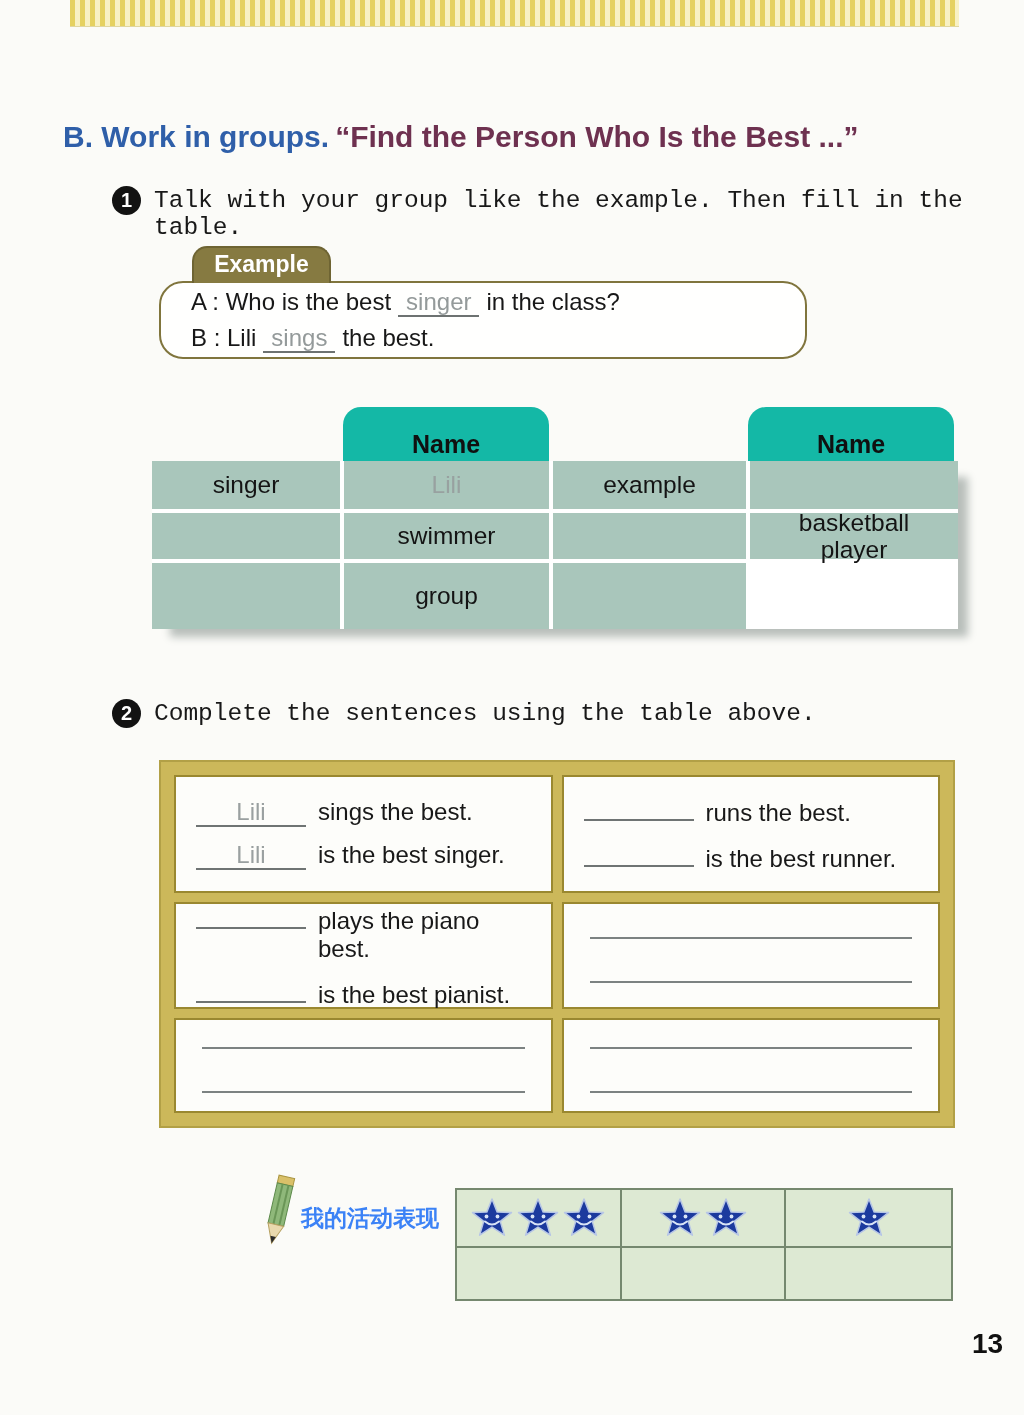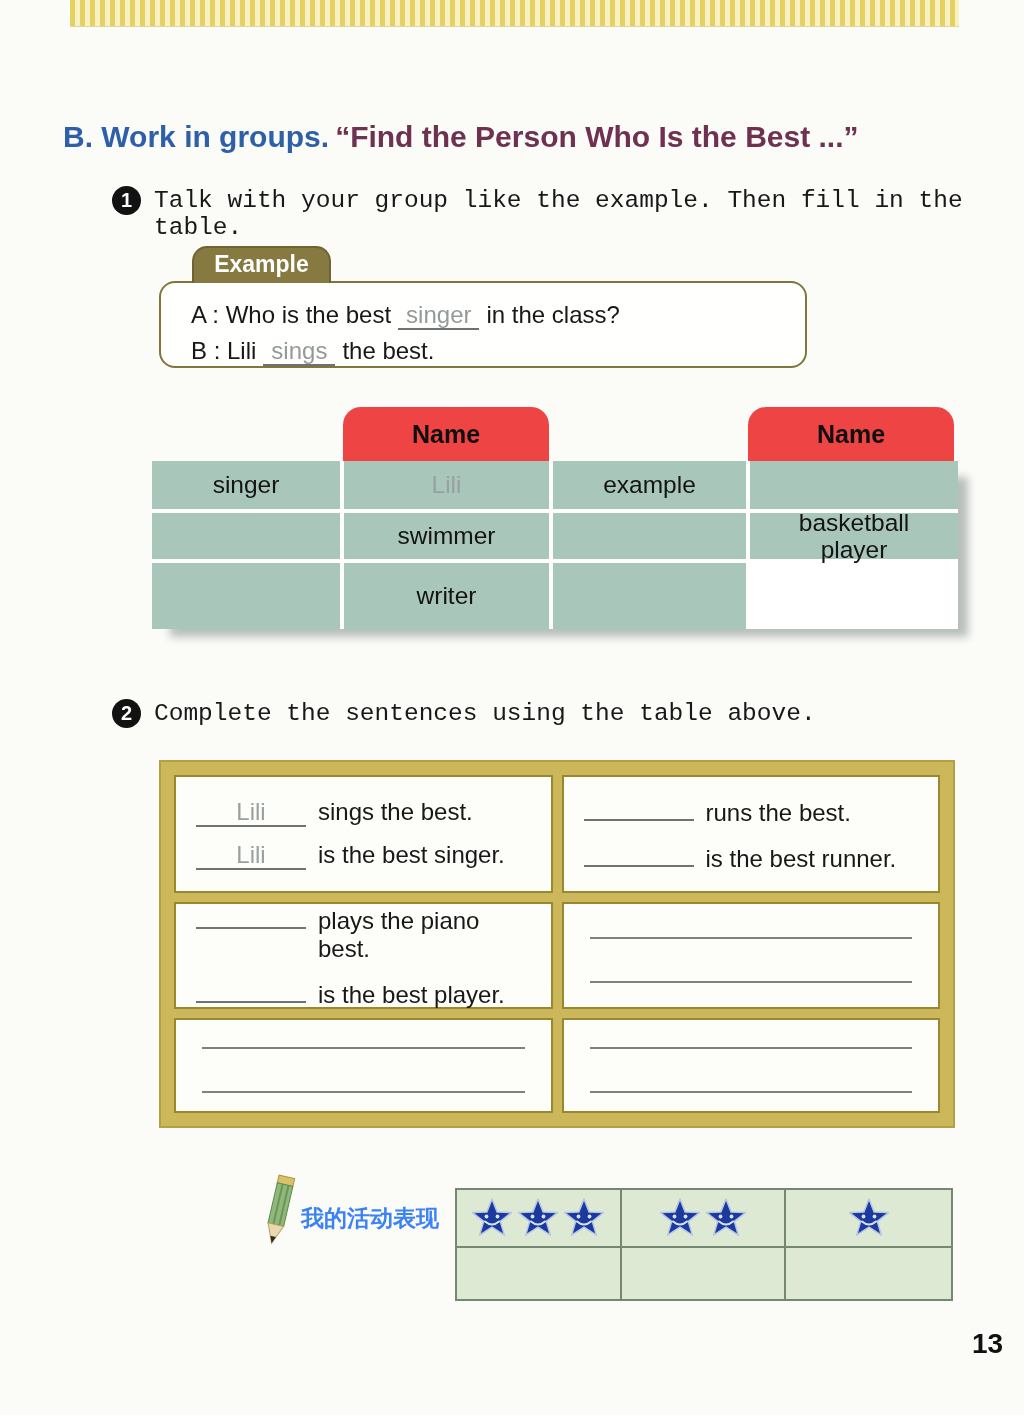--- a/index.html
+++ b/index.html
@@ -37,37 +37,37 @@
 
   
   .example-tab {
     position:absolute; left:192px; top:246px; width:139px; height:37px;
     background:#867a41; border:2px solid #6e6433; border-bottom:none;
     border-radius:15px 15px 0 0;
     color:#fff; font-weight:bold; font-size:23px; text-align:center; line-height:33px;
     z-index:2;
   }
   .example-box {
-    position:absolute; left:159px; top:281px; width:648px; height:87px;
-    background:#fffffe; border:2.5px solid #80753d; border-radius:16px;
-    padding:18px 0 0 30px; z-index:1;
+    position:absolute; left:159px; top:281px; width:648px; height:78px;
+    background:#fffffe; border:2.5px solid #80753d; border-radius:24px;
+    padding:5px 0 0 30px; z-index:1;
   }
   .ex-line { font-size:24px; margin-bottom:7px; }
   .ex-blank {
     display:inline-block; min-width:58px; text-align:center;
     color:#949a9a; border-bottom:2px solid #6d7271;
     padding:0 8px; margin:0 7px; line-height:1.08;
   }
 
   
   .t1-tab {
     position:absolute; top:407px; width:206px; height:58px;
-    background:#ef4444; border-radius:18px 18px 0 0;
+    background:#14b8a6; border-radius:18px 18px 0 0;
     text-align:center; font-weight:bold; font-size:25px; color:#101010;
-    padding-top:13px; z-index:0;
+    padding-top:23px; z-index:0;
   }
   #t1-tab-left  { left:343px; }
   #t1-tab-right { left:748px; }
   .t1-body {
     position:absolute; left:152px; top:461px; width:806px;
     display:grid;
     grid-template-columns:188px 205px 193px 208px;
     grid-template-rows:48px 46px 66px;
     gap:4px; background:#ffffff;
     box-shadow:14px 12px 8px -4px #b9bfbb;
@@ -149,21 +149,21 @@
   <div class="t1-cell name">Lili</div>
   <div class="t1-cell cat">example</div>
   <div class="t1-cell name"></div>
 
   <div class="t1-cell name"></div>
   <div class="t1-cell cat">swimmer</div>
   <div class="t1-cell name"></div>
 
   <div class="t1-cell cat">basketball player</div>
   <div class="t1-cell name"></div>
-  <div class="t1-cell cat">writer</div>
+  <div class="t1-cell cat">group</div>
   <div class="t1-cell name"></div>
 </div>
 
 <div class="task" id="task2">
   <span class="task-num">2</span>
   <span class="task-text">Complete the sentences using the table above.</span>
 </div>
 
 <div class="sent-box">
   <div class="sent-cell">
@@ -186,21 +186,21 @@
       <span>is the best runner.</span>
     </div>
   </div>
   <div class="sent-cell">
     <div class="s-line">
       <span class="s-blank"></span>
       <span>plays the piano best.</span>
     </div>
     <div class="s-line">
       <span class="s-blank"></span>
-      <span>is the best player.</span>
+      <span>is the best pianist.</span>
     </div>
   </div>
   <div class="sent-cell">
     <div class="full-line"></div>
     <div class="full-line"></div>
   </div>
   <div class="sent-cell">
     <div class="full-line"></div>
     <div class="full-line"></div>
   </div>

